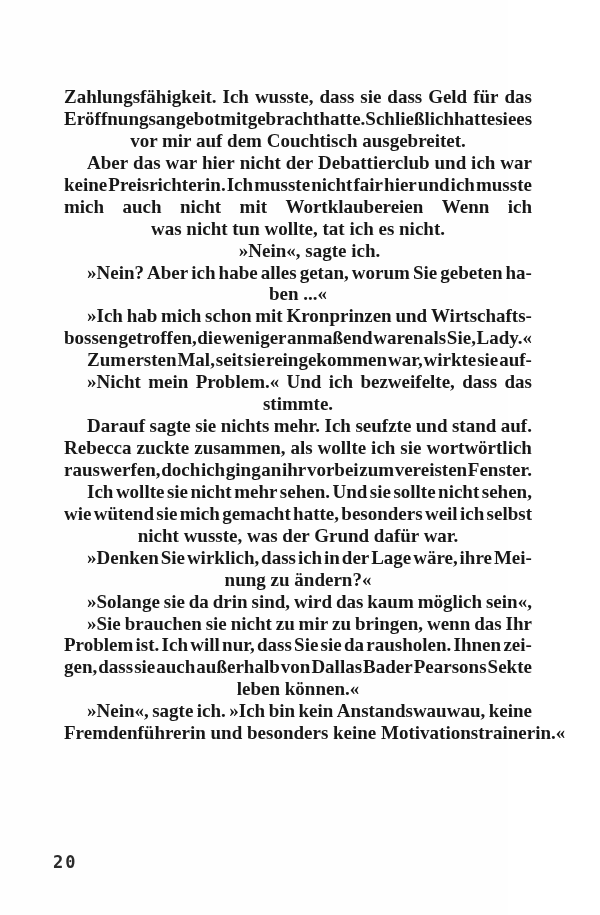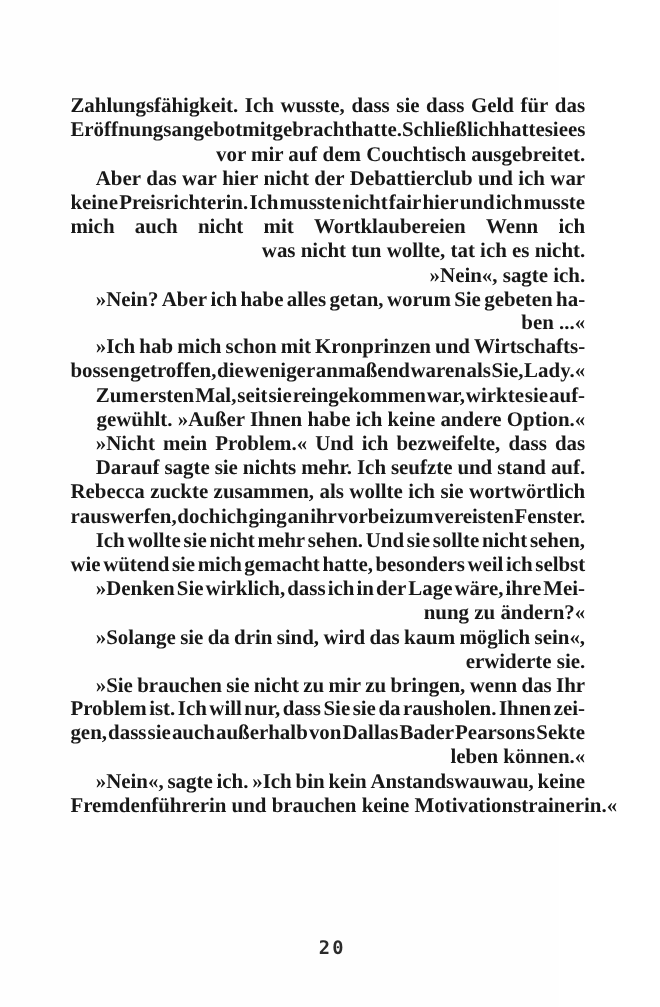--- a/index.html
+++ b/index.html
@@ -34,31 +34,31 @@
     line-height: 21.94px;
     white-space: pre;
   }
   .line.just {
     display: flex;
     justify-content: space-between;
     align-items: baseline;
   }
   .line.left {
     display: block;
-    text-align: right;
+    text-align: center;
   }
   .line.indent {
     padding-left: 23px;
   }
   .folio {
     position: absolute;
     top: 852px;
-    left: 68px;
+    left: 53px;
     width: 468px;
-    text-align: center;
+    text-align: left;
     font-family: "DejaVu Sans Mono", monospace;
     font-size: 17px;
     letter-spacing: 2px;
     color: #2b2b2b;
   }
 </style>
 </head>
 <body>
 
 <div class="page" style="background: rgb(254, 254, 254);">
@@ -80,47 +80,47 @@
       <div>
         <div class="line just indent"><span>»Nein?</span><span>Aber</span><span>ich</span><span>habe</span><span>alles</span><span>getan,</span><span>worum</span><span>Sie</span><span>gebeten</span><span>ha-</span></div>
         <div class="line left">ben ...«</div>
       </div>
       <div>
         <div class="line just indent"><span>»Ich</span><span>hab</span><span>mich</span><span>schon</span><span>mit</span><span>Kronprinzen</span><span>und</span><span>Wirtschafts-</span></div>
         <div class="line just"><span>bossen</span><span>getroffen,</span><span>die</span><span>weniger</span><span>anmaßend</span><span>waren</span><span>als</span><span>Sie,</span><span>Lady.«</span></div>
       </div>
       <div>
         <div class="line just indent"><span>Zum</span><span>ersten</span><span>Mal,</span><span>seit</span><span>sie</span><span>reingekommen</span><span>war,</span><span>wirkte</span><span>sie</span><span>auf-</span></div>
-        <div class="line left">gewühlt. »Außer Ihnen habe ich keine andere Option.«</div>
       </div>
       <div>
         <div class="line just indent"><span>»Nicht</span><span>mein</span><span>Problem.«</span><span>Und</span><span>ich</span><span>bezweifelte,</span><span>dass</span><span>das</span></div>
+        <div class="line left">stimmte.</div>
       </div>
       <div>
         <div class="line just indent"><span>Darauf</span><span>sagte</span><span>sie</span><span>nichts</span><span>mehr.</span><span>Ich</span><span>seufzte</span><span>und</span><span>stand</span><span>auf.</span></div>
         <div class="line just"><span>Rebecca</span><span>zuckte</span><span>zusammen,</span><span>als</span><span>wollte</span><span>ich</span><span>sie</span><span>wortwörtlich</span></div>
         <div class="line just"><span>rauswerfen,</span><span>doch</span><span>ich</span><span>ging</span><span>an</span><span>ihr</span><span>vorbei</span><span>zum</span><span>vereisten</span><span>Fenster.</span></div>
       </div>
       <div>
         <div class="line just indent"><span>Ich</span><span>wollte</span><span>sie</span><span>nicht</span><span>mehr</span><span>sehen.</span><span>Und</span><span>sie</span><span>sollte</span><span>nicht</span><span>sehen,</span></div>
         <div class="line just"><span>wie</span><span>wütend</span><span>sie</span><span>mich</span><span>gemacht</span><span>hatte,</span><span>besonders</span><span>weil</span><span>ich</span><span>selbst</span></div>
+        <div class="line left">nicht wusste, was der Grund dafür war.</div>
       </div>
       <div>
         <div class="line just indent"><span>»Denken</span><span>Sie</span><span>wirklich,</span><span>dass</span><span>ich</span><span>in</span><span>der</span><span>Lage</span><span>wäre,</span><span>ihre</span><span>Mei-</span></div>
         <div class="line left">nung zu ändern?«</div>
       </div>
       <div>
         <div class="line just indent"><span>»Solange</span><span>sie</span><span>da</span><span>drin</span><span>sind,</span><span>wird</span><span>das</span><span>kaum</span><span>möglich</span><span>sein«,</span></div>
-        <div class="line left">erwiderte sie.</div>
       </div>
       <div>
         <div class="line just indent"><span>»Sie</span><span>brauchen</span><span>sie</span><span>nicht</span><span>zu</span><span>mir</span><span>zu</span><span>bringen,</span><span>wenn</span><span>das</span><span>Ihr</span></div>
         <div class="line just"><span>Problem</span><span>ist.</span><span>Ich</span><span>will</span><span>nur,</span><span>dass</span><span>Sie</span><span>sie</span><span>da</span><span>rausholen.</span><span>Ihnen</span><span>zei-</span></div>
         <div class="line just"><span>gen,</span><span>dass</span><span>sie</span><span>auch</span><span>außerhalb</span><span>von</span><span>Dallas</span><span>Bader</span><span>Pearsons</span><span>Sekte</span></div>
         <div class="line left">leben können.«</div>
       </div>
       <div>
         <div class="line just indent"><span>»Nein«,</span><span>sagte</span><span>ich.</span><span>»Ich</span><span>bin</span><span>kein</span><span>Anstandswauwau,</span><span>keine</span></div>
-        <div class="line left">Fremdenführerin und brauchen keine Motivationstrainerin.«</div>
+        <div class="line left">Fremdenführerin und besonders keine Motivationstrainerin.«</div>
       </div>
     </div>
   <div class="folio">20</div>
 </div>
 
 </body></html>

